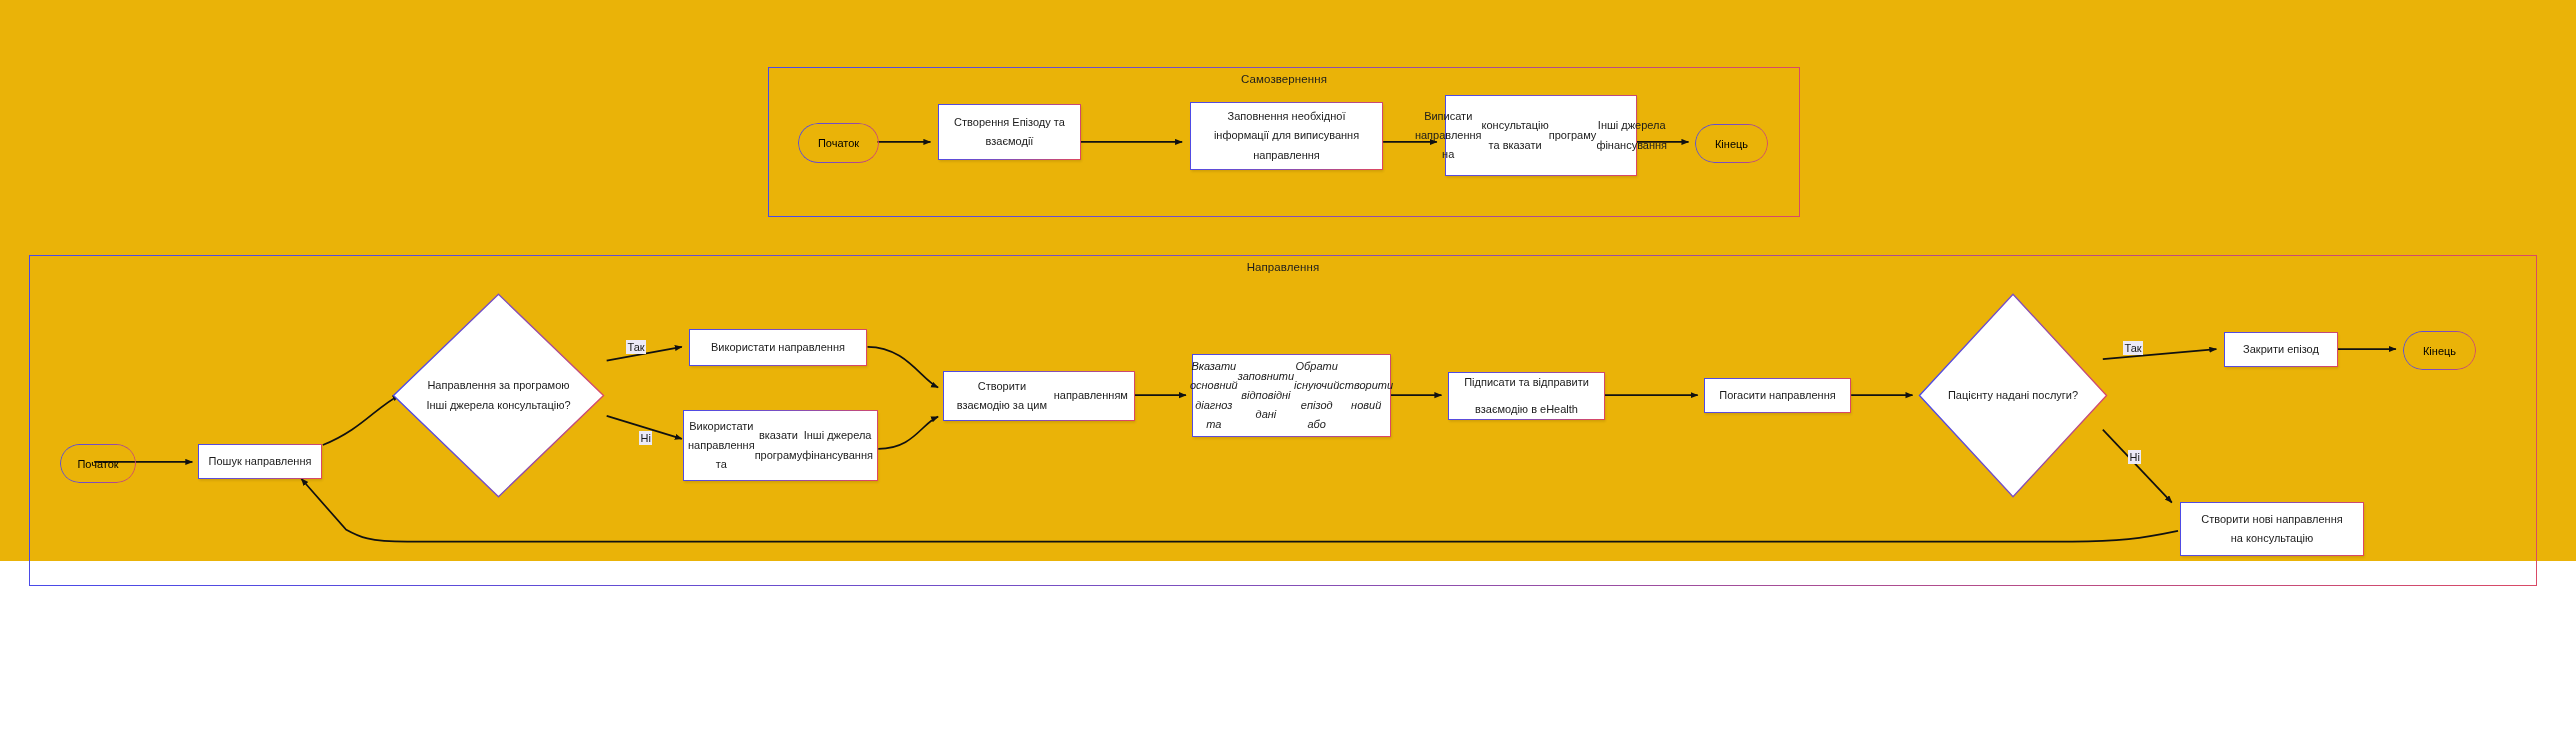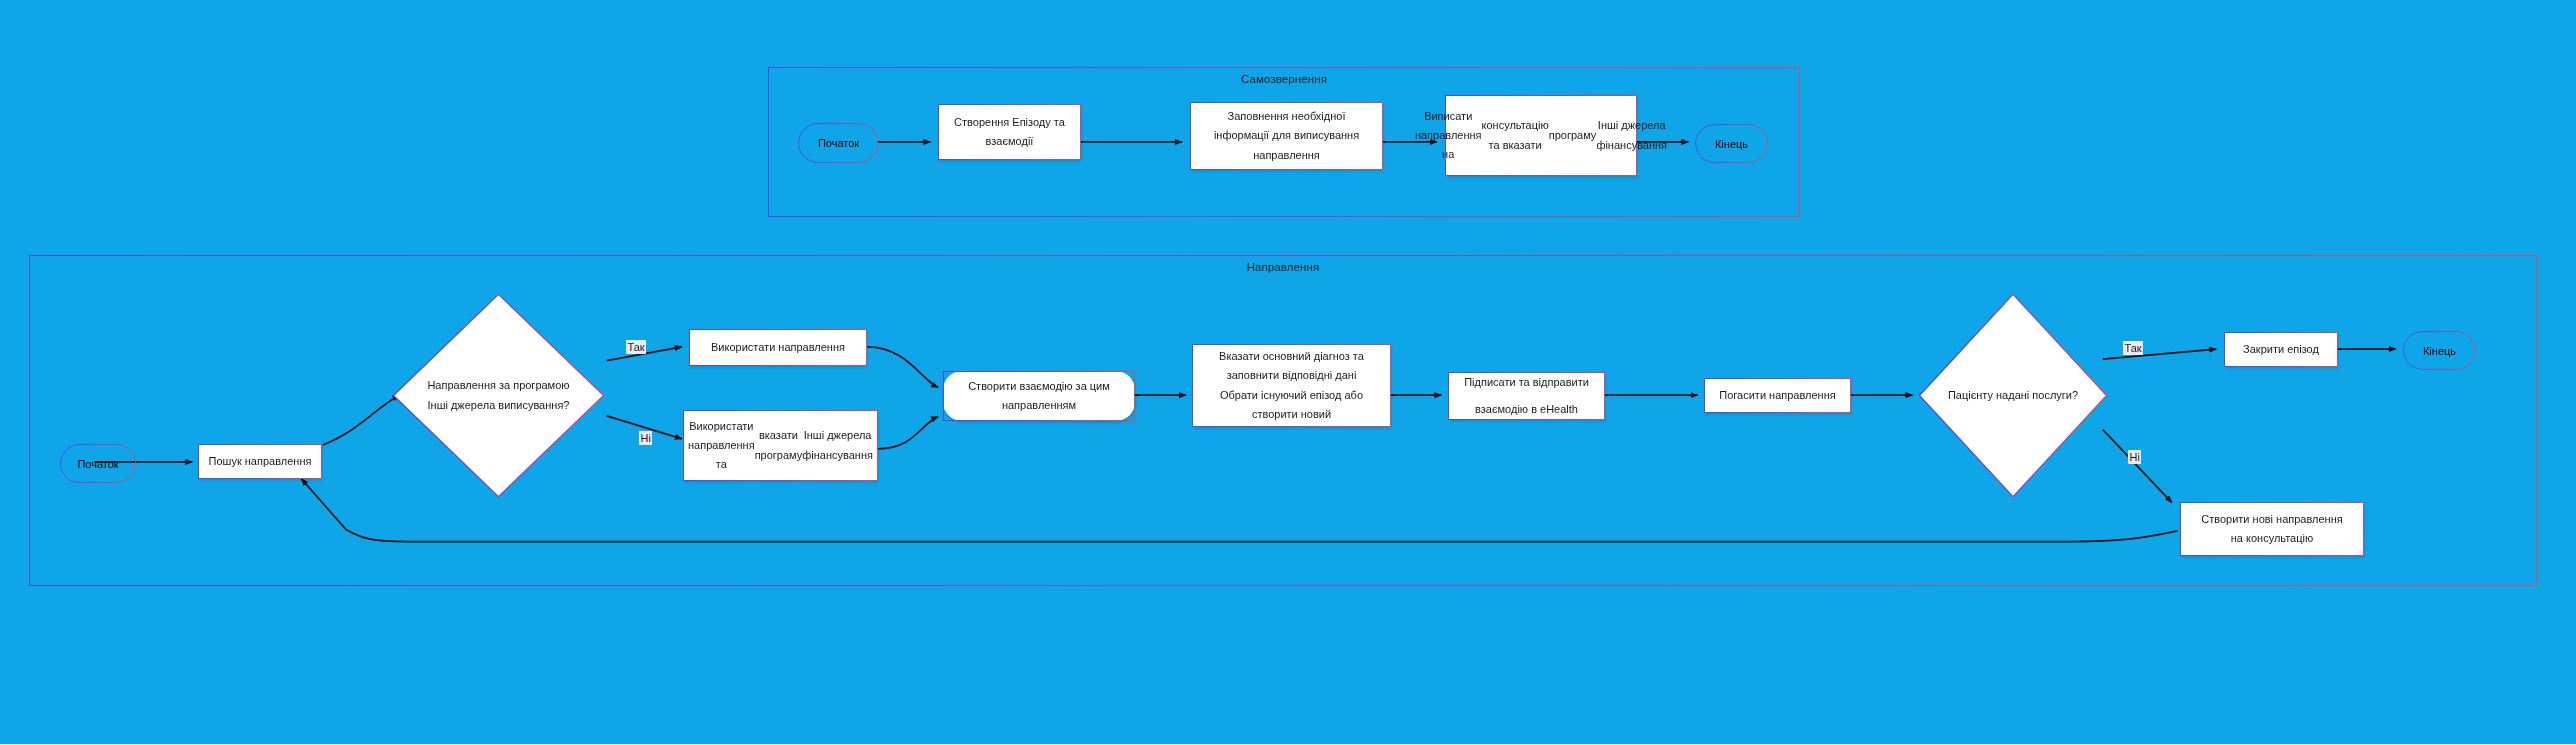--- a/index.html
+++ b/index.html
@@ -9,22 +9,22 @@
   }
   body {
     font-family: "Liberation Sans", sans-serif;
     width: 2576px;
     height: 745px;
     overflow: hidden;
   }
   #canvas {
     position: relative;
     width: 2576px;
-    height: 744px;
-    background: #0ea5e9;
+    height: 561px;
+    background: #eab308;
   }
   svg#wires {
     position: absolute;
     left: 0;
     top: 0;
     width: 2576px;
     height: 745px;
     pointer-events: none;
   }
 
@@ -221,43 +221,43 @@
         <linearGradient id="dg1" x1="0" y1="0" x2="1" y2="0">
           <stop offset="0%" stop-color="#4a4ae8"></stop>
           <stop offset="50%" stop-color="#7b4fc0"></stop>
           <stop offset="100%" stop-color="#d94a66"></stop>
         </linearGradient>
       </defs>
       <polygon points="140,3 277,135 140,267 3,135" fill="#ffffff" stroke="url(#dg1)" stroke-width="1.8"></polygon>
     </svg>
     <div class="dtext">
       <span class="ln">Направлення за програмою</span>
-      <span class="ln">Інші джерела виписування?</span>
+      <span class="ln">Інші джерела консультацію?</span>
     </div>
   </div>
 
   <div class="edge-label" style="left:626px; top:340px;">Так</div>
   <div class="edge-label" style="left:639px; top:431px;">Ні</div>
 
   <div class="node proc" style="left:689px; top:329px; width:178px; height:37px;">
     <span class="ln">Використати направлення</span>
   </div>
 
   <div class="node proc" style="left:683px; top:410px; width:195px; height:71px; flex-direction:row;">
     <span class="ln">Використати направлення та</span>
     <span class="ln">вказати програму</span>
     <span class="ln">Інші джерела фінансування</span>
   </div>
 
-  <div class="node proc" style="left:943px; top:371px; width:192px; height:50px; flex-direction:column;border-radius:19px;">
+  <div class="node proc" style="left:943px; top:371px; width:192px; height:50px; flex-direction:row;">
     <span class="ln">Створити взаємодію за цим</span>
     <span class="ln">направленням</span>
   </div>
 
-  <div class="node proc" style="left:1192px; top:344px; width:199px; height:83px; flex-direction:column;">
+  <div class="node proc" style="left:1192px; top:354px; width:199px; height:83px; flex-direction:row;font-style:italic;">
     <span class="ln">Вказати основний діагноз та</span>
     <span class="ln">заповнити відповідні дані</span>
     <span class="ln">Обрати існуючий епізод або</span>
     <span class="ln">створити новий</span>
   </div>
 
   <div class="node proc" style="left:1448px; top:372px; width:157px; height:48px; flex-direction:column;gap:8px;">
     <span class="ln">Підписати та відправити</span>
     <span class="ln">взаємодію в eHealth</span>
   </div>

